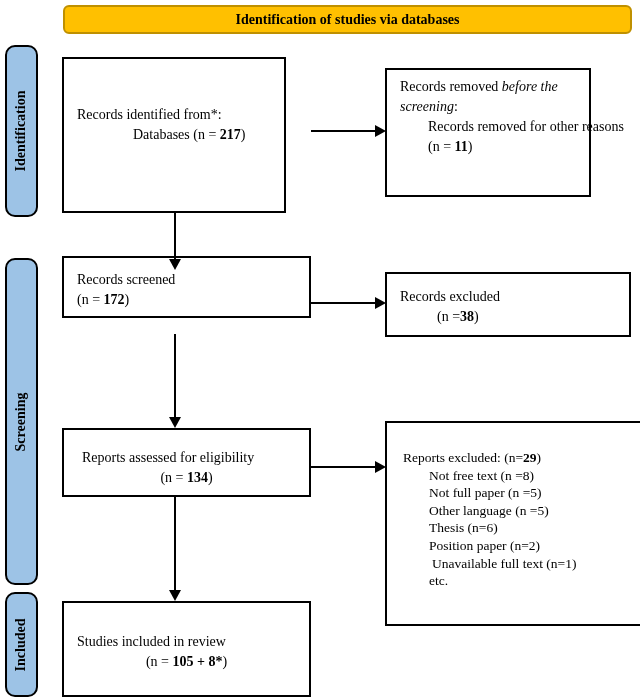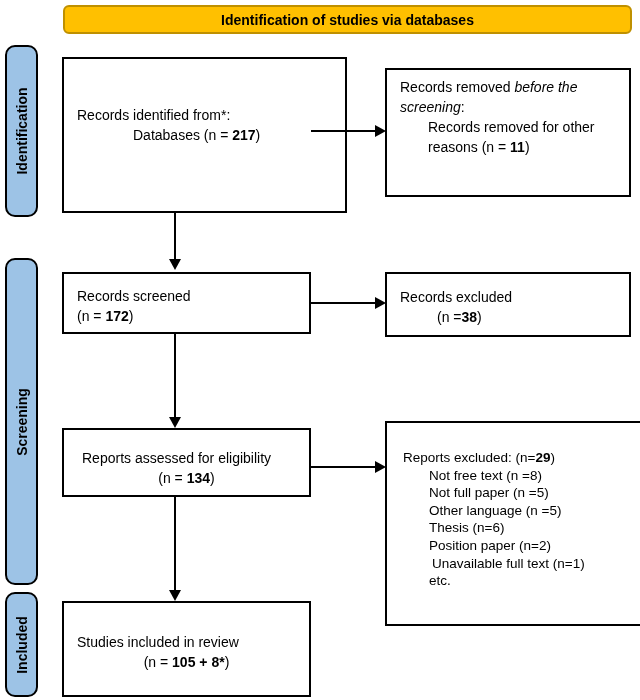--- a/index.html
+++ b/index.html
@@ -1,17 +1,17 @@
 <!DOCTYPE html>
 <html><head>
 <meta charset="utf-8">
 <style>
   html,body{margin:0;padding:0;background:#fff;}
   .canvas{position:relative;width:640px;height:700px;background:#ffffff;
-          font-family:Liberation Sans, sans-serif;color:#000;overflow:hidden;}
+          font-family:Liberation Serif, serif;color:#000;overflow:hidden;}
   .banner{position:absolute;left:63px;top:5px;width:569px;height:29px;box-sizing:border-box;
           background:#FFC000;border:2px solid #BF9000;border-radius:6px;
           display:flex;align-items:center;justify-content:center;
           font-weight:bold;font-size:14px;}
   .sidebar{position:absolute;left:5px;width:33px;box-sizing:border-box;
            background:#9DC3E6;border:2px solid #000;border-radius:10px;
            display:flex;align-items:center;justify-content:center;}
   .sidebar .vtext{transform:rotate(-90deg);white-space:nowrap;font-weight:bold;font-size:14px;}
   .box{position:absolute;background:#fff;border:2px solid #000;box-sizing:border-box;
        font-size:14px;line-height:20px;}
@@ -39,39 +39,39 @@
   <div class="sidebar" style="top:45px;height:172px;">
     <span class="vtext">Identification</span>
   </div>
   <div class="sidebar" style="top:258px;height:327px;">
     <span class="vtext">Screening</span>
   </div>
   <div class="sidebar" style="top:592px;height:105px;">
     <span class="vtext">Included</span>
   </div>
 
-  <div class="box" style="left:62px;top:57px;width:285px;height:156px;padding:46px 8px 0 13px;">
+  <div class="box" style="left:62px;top:57px;width:224px;height:156px;padding:46px 8px 0 13px;">
     <div>
       <span>Records identified from*:</span>
     </div>
     <div style="margin-left:56px;">
       <span>Databases (n = </span><span class="bold">217</span><span>)</span>
     </div>
   </div>
 
-  <div class="box" style="left:385px;top:68px;width:246px;height:129px;padding:7px 6px 0 13px;line-height:20px;">
+  <div class="box" style="left:385px;top:68px;width:206px;height:129px;padding:7px 6px 0 13px;line-height:20px;">
     <div style="width:204px;">
       <span>Records removed </span><span class="italic">before the screening</span><span>:</span>
     </div>
     <div style="margin-left:28px;width:197px;">
       <span>Records removed for other reasons (n = </span><span class="bold">11</span><span>)</span>
     </div>
   </div>
 
-  <div class="box" style="left:62px;top:272px;width:249px;height:62px;padding:12px 0 0 13px;">
+  <div class="box" style="left:62px;top:256px;width:249px;height:62px;padding:12px 0 0 13px;">
     <div>
       <span>Records screened</span>
     </div>
     <div style="">
       <span>(n = </span><span class="bold">172</span><span>)</span>
     </div>
   </div>
 
   <div class="box" style="left:385px;top:272px;width:246px;height:65px;padding:13px 0 0 13px;">
     <div>

